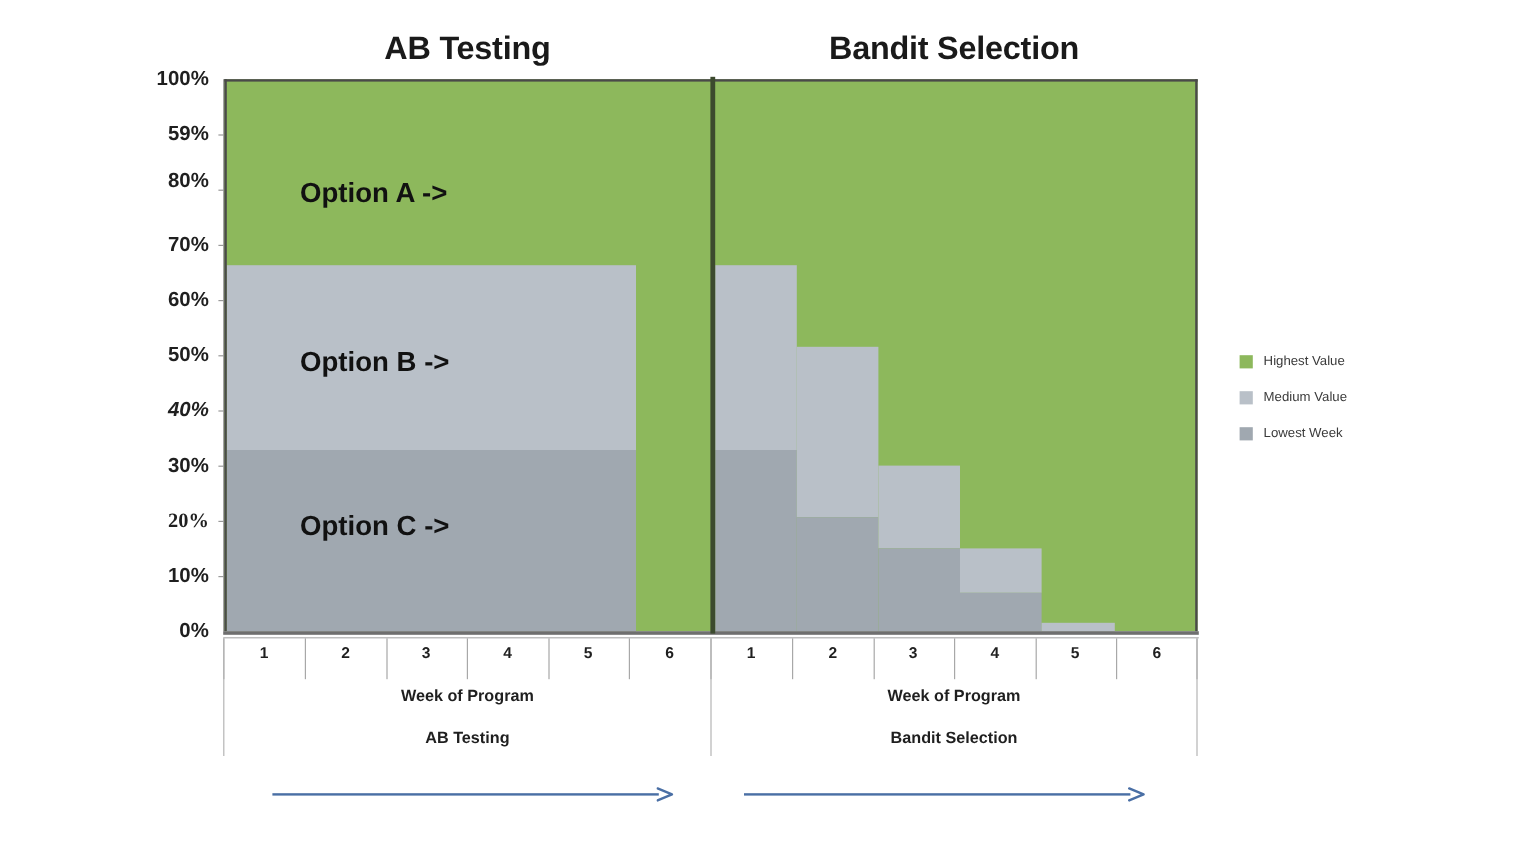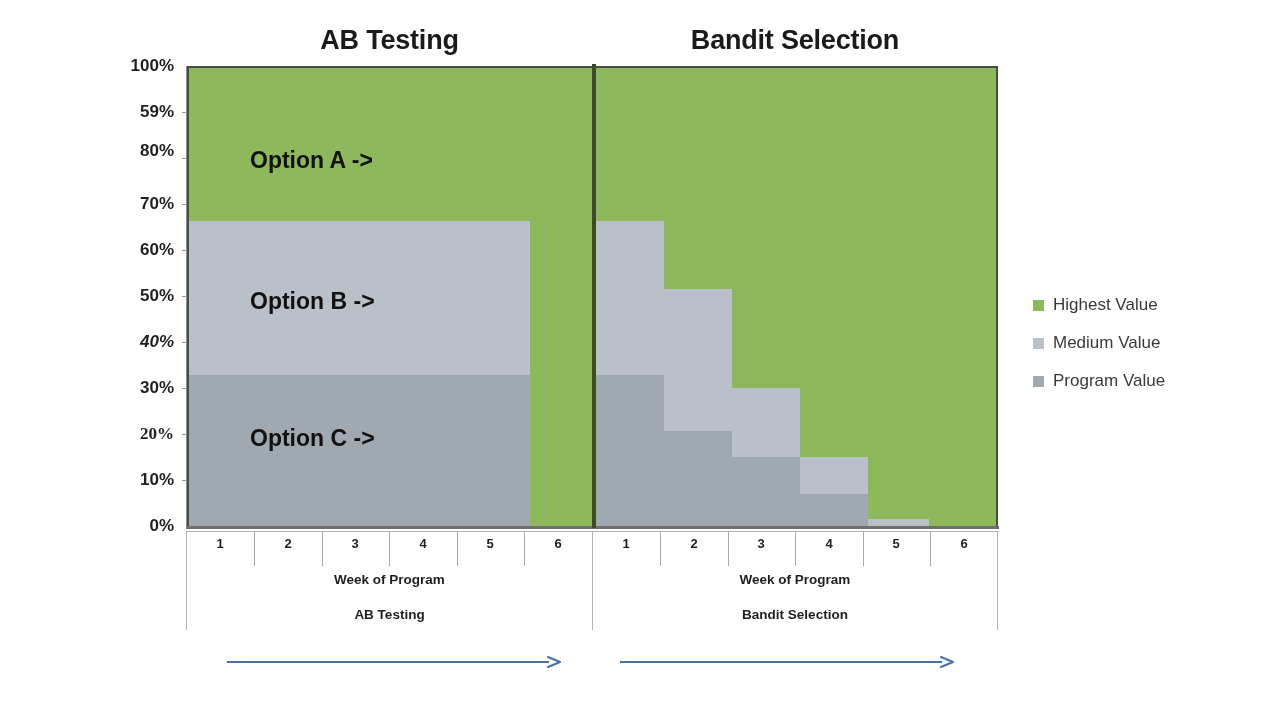--- a/index.html
+++ b/index.html
@@ -95,21 +95,21 @@
     position:absolute; top:532px; width:1px; height:98px; background:#b5b5b5;
   }
   #panel-rule-left  { left:186px; }
   #panel-rule-mid   { left:592px; }
   #panel-rule-right { left:997px; }
 
   
   #legend { position:absolute; left:1033px; top:295px; width:200px; }
   .legend-row { display:flex; align-items:center; margin-bottom:18px; }
   .legend-swatch { width:11px; height:11px; margin-right:9px; flex:0 0 auto; }
-  .legend-text { font-size:17px; color:#3a3a3a; white-space:nowrap; }
+  .legend-text { font-size:11px; color:#3a3a3a; white-space:nowrap; }
 
   
   .flow-arrow { position:absolute; height:14px; }
   .flow-line { position:absolute; left:0; top:6px; height:2px; background:#4a6fa5; }
 </style>
 </head>
 <body>
 
 <div id="title-ab">AB Testing</div>
 <div id="title-bandit">Bandit Selection</div>
@@ -211,21 +211,21 @@
   <div class="legend-row">
     <span class="legend-swatch" style="background:#8db85c;"></span>
     <span class="legend-text">Highest Value</span>
   </div>
   <div class="legend-row">
     <span class="legend-swatch" style="background:#b9c0c8;"></span>
     <span class="legend-text">Medium Value</span>
   </div>
   <div class="legend-row">
     <span class="legend-swatch" style="background:#a0a8b0;"></span>
-    <span class="legend-text">Program Value</span>
+    <span class="legend-text">Lowest Week</span>
   </div>
 </div>
 
 <div class="flow-arrow" style="left:227px; top:655px; width:335px;">
   <div class="flow-line" style="width:322px;"></div>
   <svg width="16" height="14" viewBox="0 0 16 14" style="position:absolute; left:320px; top:0;">
     <path d="M1 2 L13 7 L1 12" fill="none" stroke="#4a6fa5" stroke-width="2" stroke-linecap="round" stroke-linejoin="round"></path>
   </svg>
 </div>
 <div class="flow-arrow" style="left:620px; top:655px; width:335px;">

